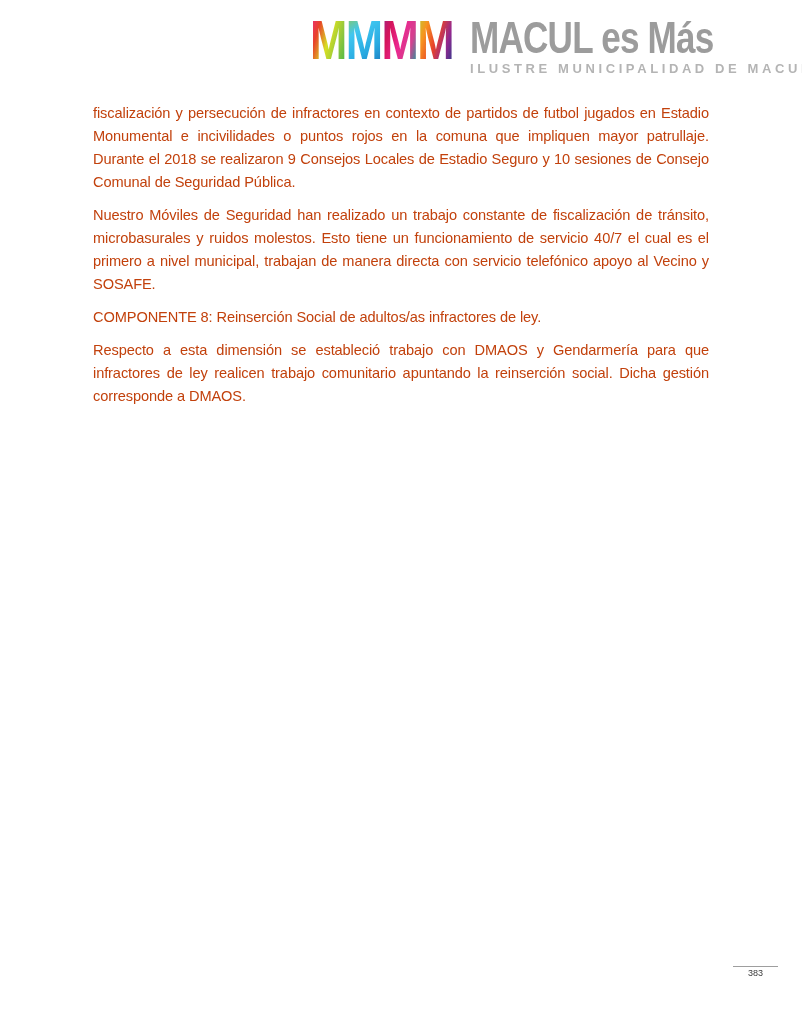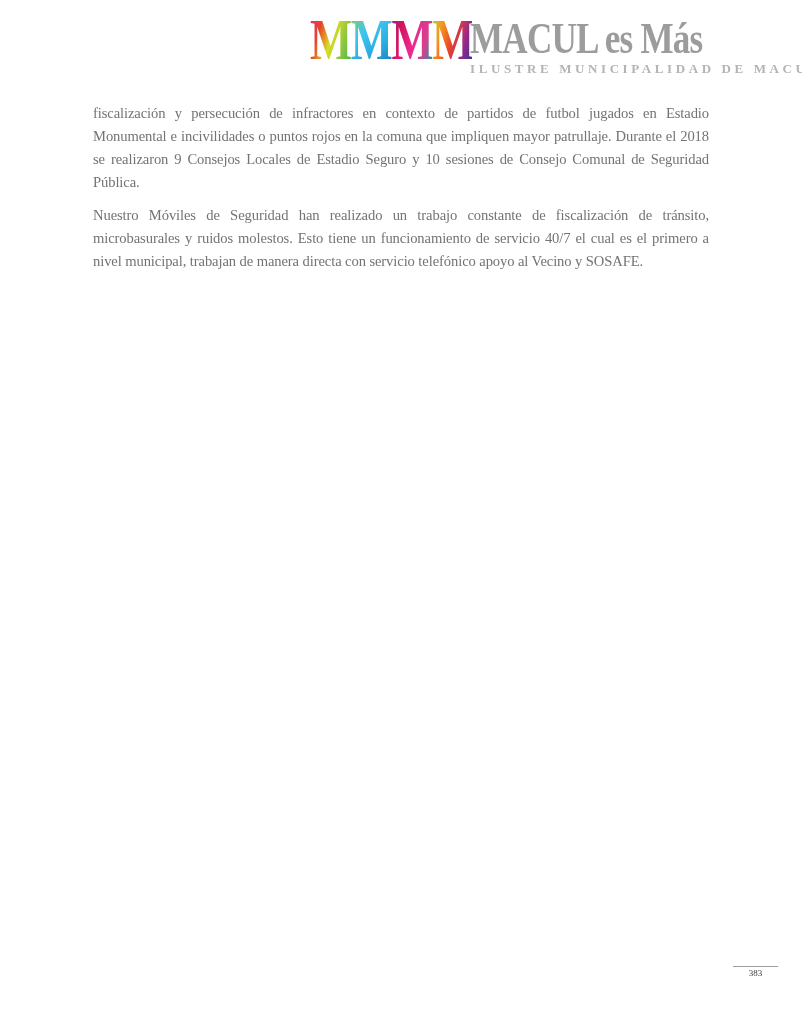--- a/index.html
+++ b/index.html
@@ -6,21 +6,21 @@
     margin: 0;
     padding: 0;
     background: #ffffff;
   }
   .page {
     position: relative;
     width: 802px;
     height: 1016px;
     background: #ffffff;
     overflow: hidden;
-    font-family: Liberation Serif, serif;
+    font-family: Liberation Sans, sans-serif;
   }
 
   
   .logo {
     position: absolute;
     top: 20px;
     left: 310px;
     height: 56px;
     white-space: nowrap;
   }
@@ -66,21 +66,21 @@
     white-space: nowrap;
     text-align: right;
   }
 
   
   .content {
     position: absolute;
     left: 93px;
     top: 102px;
     width: 616px;
-    color: #737373;
+    color: #c2410c;
     font-size: 14.6px;
     line-height: 23px;
     letter-spacing: -0.1px;
   }
   .content p {
     margin: 0 0 10px 0;
     text-align: justify;
   }
 
   
@@ -111,18 +111,20 @@
     <div class="logo-m-letters"><span class="logo-m" style="background-image: linear-gradient(110deg, rgb(236, 38, 143), rgb(232, 67, 42), rgb(215, 223, 35), rgb(141, 198, 63), rgb(57, 181, 74));">M</span><span class="logo-m" style="background-image: linear-gradient(150deg, rgb(154, 203, 60), rgb(63, 198, 240), rgb(41, 170, 225), rgb(27, 117, 187));">M</span><span class="logo-m" style="background-image: linear-gradient(110deg, rgb(146, 39, 143), rgb(212, 20, 90), rgb(236, 38, 143), rgb(212, 65, 143), rgb(0, 167, 157));">M</span><span class="logo-m" style="background-image: linear-gradient(110deg, rgb(181, 211, 51), rgb(247, 148, 30), rgb(232, 67, 42), rgb(147, 39, 143), rgb(27, 63, 139));">M</span></div>
     <div class="logo-textblock">
       <div class="logo-title" style="color: rgb(156, 156, 156);">MACUL es Más</div>
       <div class="logo-subtitle" style="color: rgb(180, 180, 180);">ILUSTRE MUNICIPALIDAD DE MACUL</div>
     </div>
   </div>
 
   <div class="content">
     <p>fiscalización y persecución de infractores en contexto de partidos de futbol jugados en Estadio Monumental e incivilidades o puntos rojos en la comuna que impliquen mayor patrullaje. Durante el 2018 se realizaron 9 Consejos Locales de Estadio Seguro y 10 sesiones de Consejo Comunal de Seguridad Pública.</p>
     <p>Nuestro Móviles de Seguridad han realizado un trabajo constante de fiscalización de tránsito, microbasurales y ruidos molestos. Esto tiene un funcionamiento de servicio 40/7 el cual es el primero a nivel municipal, trabajan de manera directa con servicio telefónico apoyo al Vecino y SOSAFE.</p>
+    <p>COMPONENTE 8: Reinserción Social de adultos/as infractores de ley.</p>
+    <p>Respecto a esta dimensión se estableció trabajo con DMAOS y Gendarmería para que infractores de ley realicen trabajo comunitario apuntando la reinserción social. Dicha gestión corresponde a DMAOS.</p>
   </div>
 
   <div class="footer-rule"></div>
   <div class="page-number">383</div>
 
 </div>
 
 </body></html>

